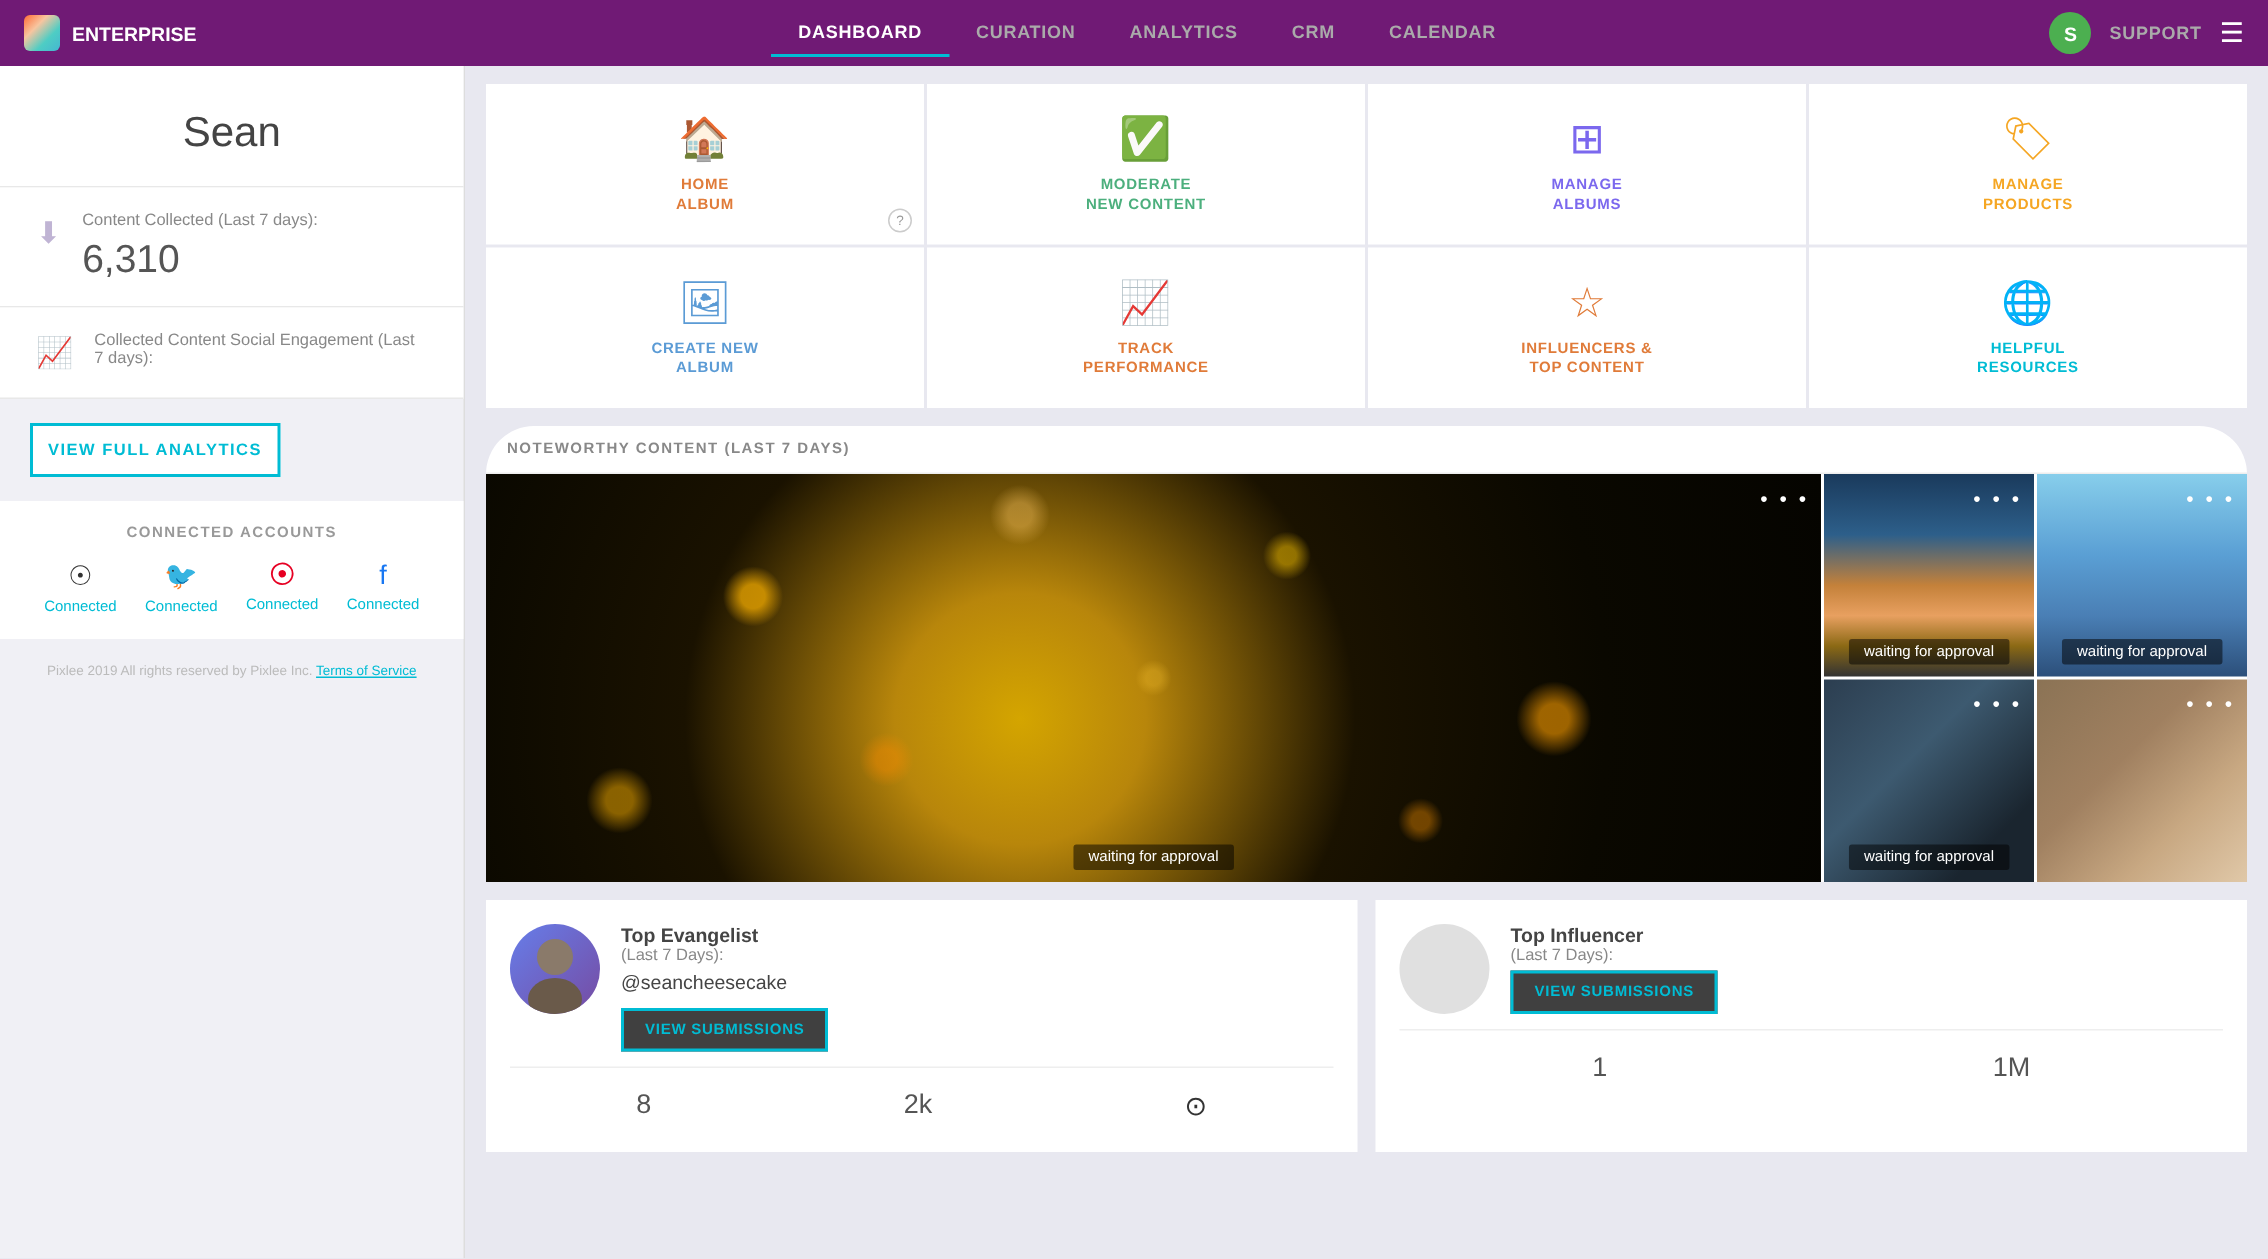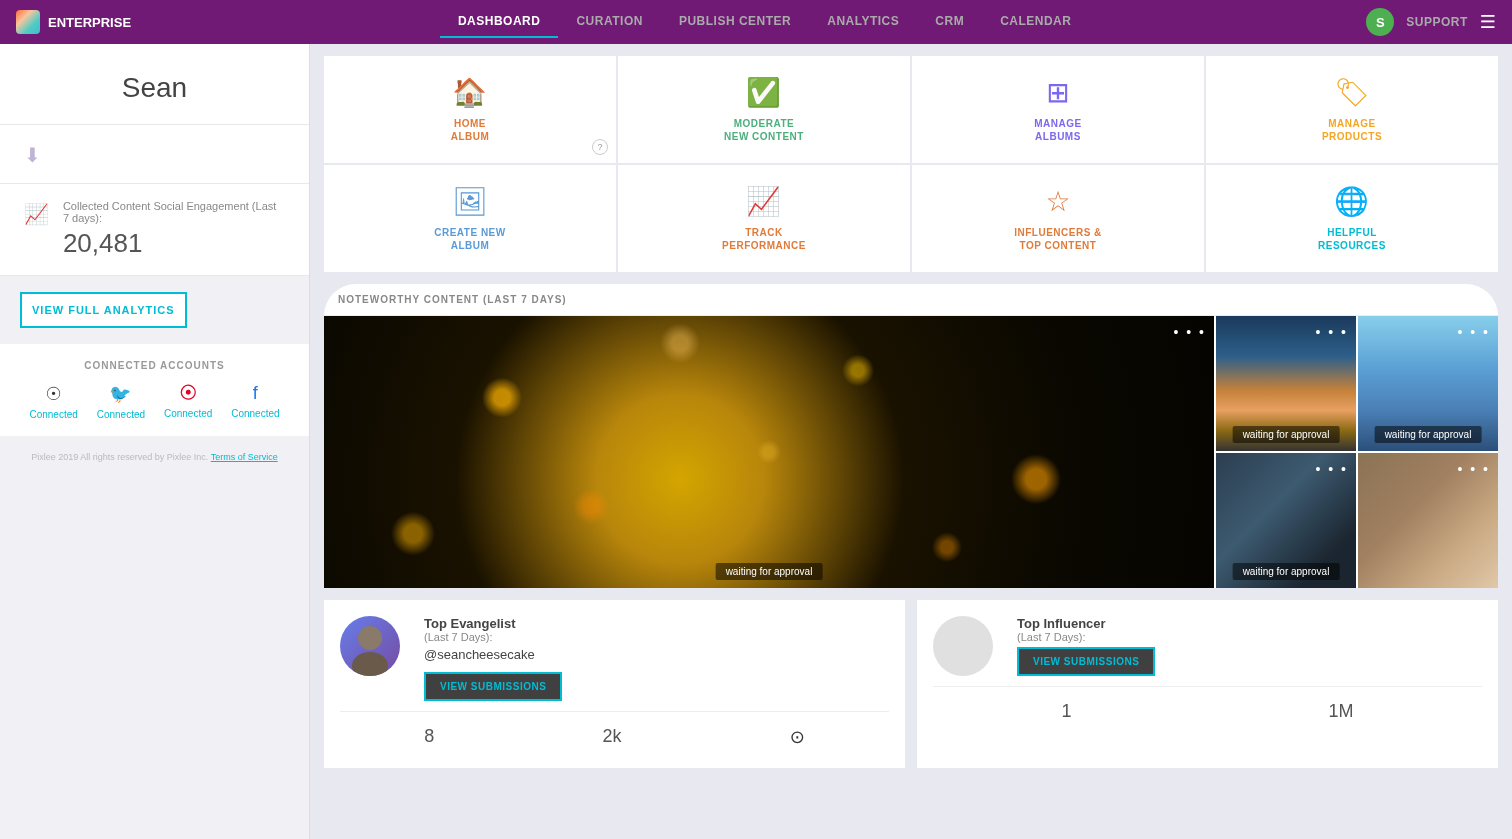--- a/index.html
+++ b/index.html
@@ -341,21 +341,21 @@
       grid-template-columns: 1fr 1fr;
       gap: 12px;
     }
     .evangelist-card, .influencer-card {
       background: white;
       padding: 16px;
       min-height: 140px;
     }
     .evangelist-inner {
       display: flex;
-      gap: 24px;
+      gap: 14px;
       align-items: flex-start;
     }
     .avatar-circle {
       width: 60px; height: 60px;
       border-radius: 50%;
       background: linear-gradient(135deg, #667eea, #764ba2);
       flex-shrink: 0;
       overflow: hidden;
       display: flex; align-items: center; justify-content: center;
     }
@@ -414,48 +414,50 @@
 <body>
 
 <nav class="topnav">
   <div class="topnav-logo">
     <div class="logo-icon"></div>
     <span>ENTERPRISE</span>
   </div>
   <div class="nav-links">
     <a class="nav-link active">DASHBOARD</a>
     <a class="nav-link">CURATION</a>
-    <a class="nav-link">PUBLISH CENTER</a>
     <a class="nav-link">ANALYTICS</a>
     <a class="nav-link">CRM</a>
     <a class="nav-link">CALENDAR</a>
   </div>
   <div class="nav-right">
     <div class="support-avatar">S</div>
     <span class="support-label">SUPPORT</span>
     <span class="hamburger">☰</span>
   </div>
 </nav>
 
 <div class="main-layout">
 
   <aside class="sidebar">
     <div class="profile-section">
       <div class="profile-name">Sean</div>
     </div>
 
     <div class="stat-card">
       <div class="stat-icon">⬇</div>
+      <div>
+        <div class="stat-label">Content Collected (Last 7 days):</div>
+        <div class="stat-value">6,310</div>
+      </div>
     </div>
 
     <div class="stat-card">
       <div class="stat-icon" style="color:#c0b4d4;">📈</div>
       <div>
         <div class="stat-label">Collected Content Social Engagement (Last 7 days):</div>
-        <div class="stat-value">20,481</div>
       </div>
     </div>
 
     <button class="analytics-btn">VIEW FULL ANALYTICS</button>
 
     <div class="connected-section">
       <div class="connected-title">CONNECTED ACCOUNTS</div>
       <div class="connected-accounts">
         <div class="connected-account">
           <div class="connected-account-icon ig-icon">☉</div>

